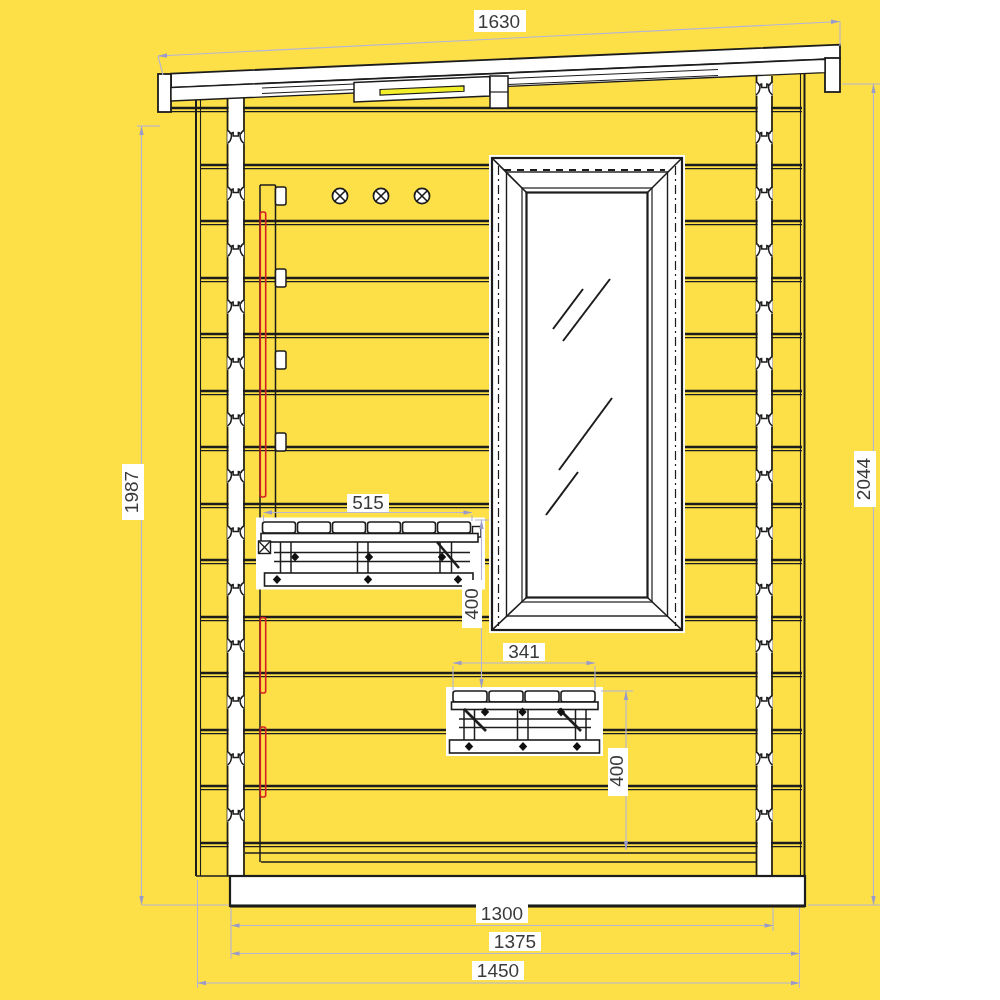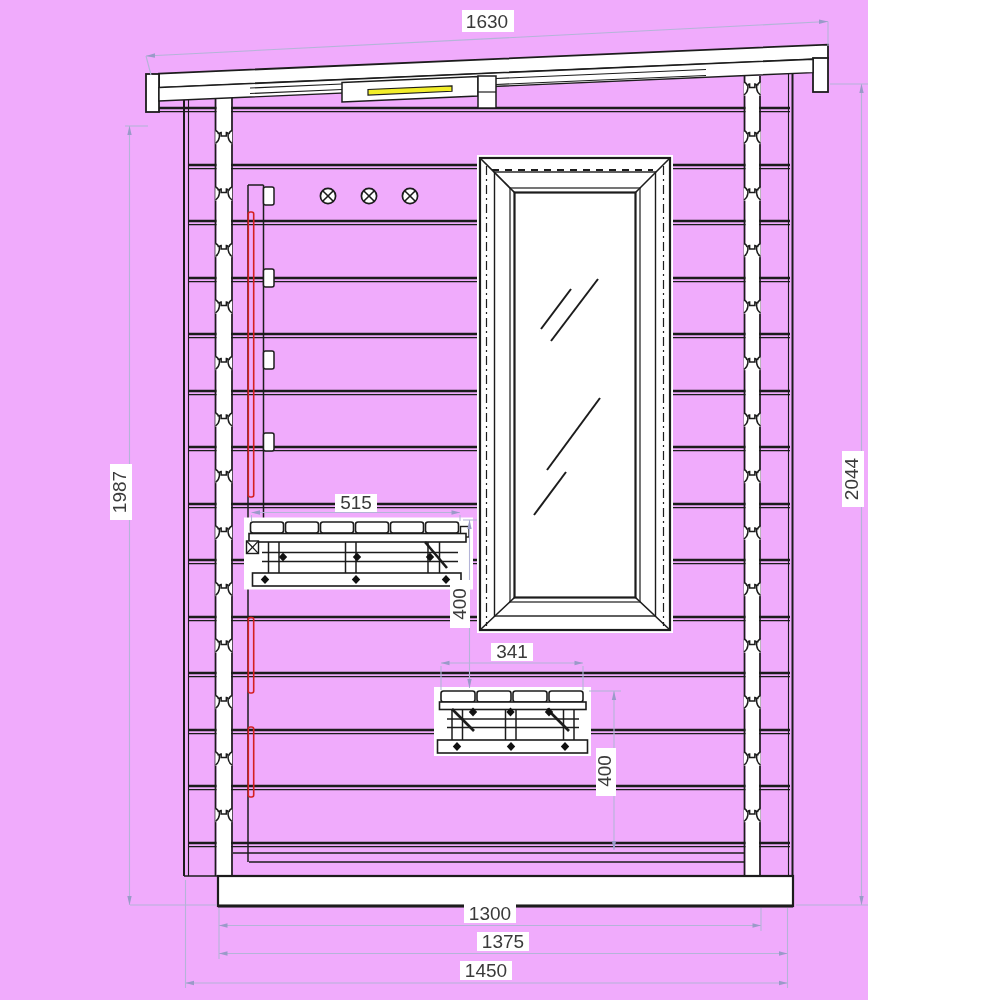--- a/index.html
+++ b/index.html
@@ -1,16 +1,16 @@
 <!DOCTYPE html>
 <html><head>
 <meta charset="utf-8">
 <style>
   html,body{margin:0;padding:0;background:#ffffff;}
-  .stage{width:868px;height:1000px;background:#f0abfc;position:relative;overflow:hidden;}
+  .stage{width:868px;height:1000px;background:#fde047;position:relative;overflow:hidden;padding-left:12px;}
   svg{display:block;}
   text{font-family:"Liberation Sans", sans-serif; fill:#3a3a3a;}
   .dim-t{font-size:19px;}
 </style>
 </head>
 <body>
 
 <div class="stage">
 <svg width="1000" height="1000" viewBox="0 0 1000 1000">
   <defs>

